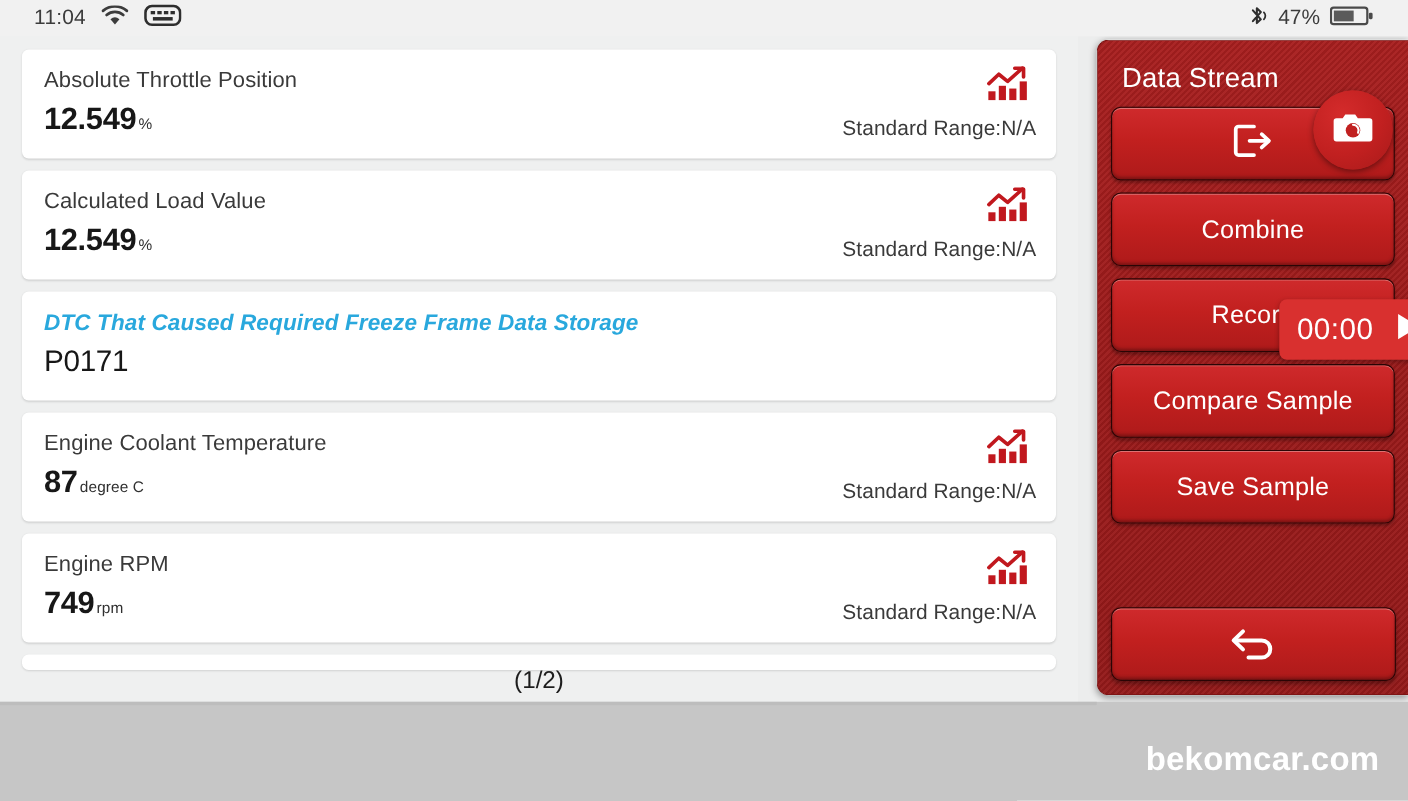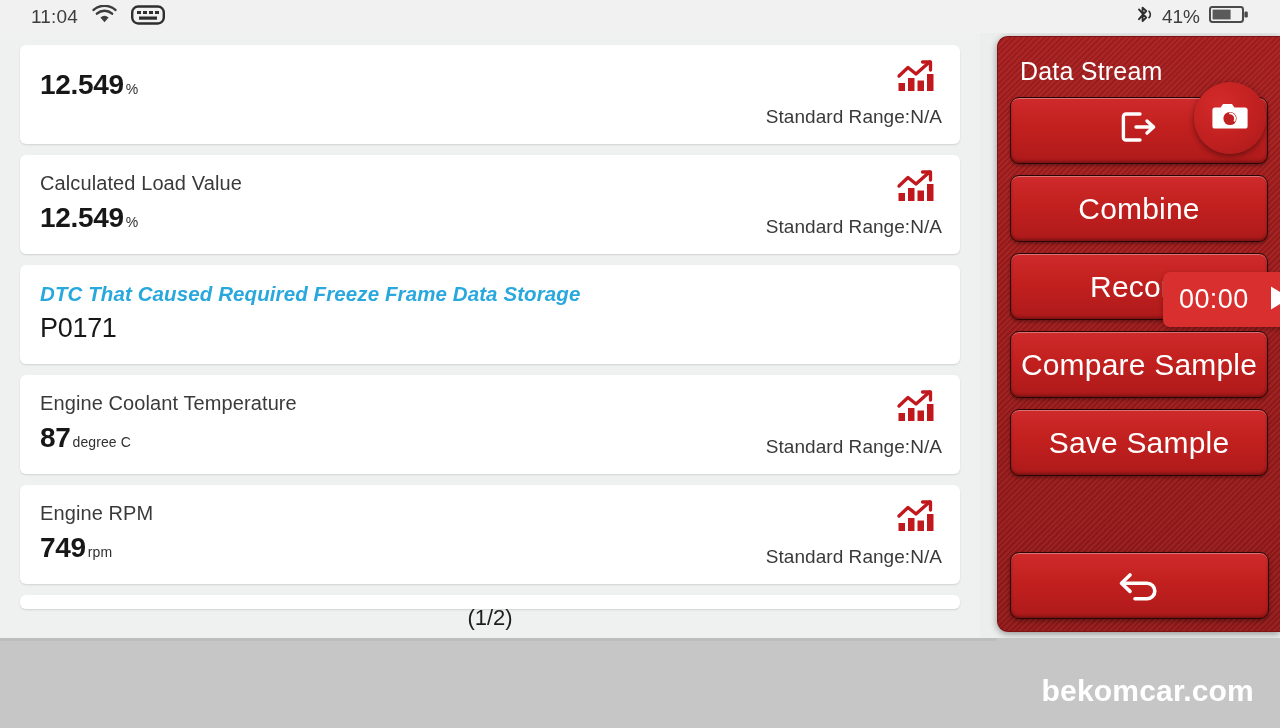--- a/index.html
+++ b/index.html
@@ -86,21 +86,21 @@
   }
   .pbtn {
     position:relative; margin:11px 12px 0 12px; height:67px;
     border-radius:9px;
     background:linear-gradient(180deg,#cf2a2c 0%,#c2201f 45%,#ae1a1a 100%);
     border:1.5px solid #2a0505;
     box-shadow:inset 0 1px 0 rgba(255,255,255,.34),
                inset 0 -2px 3px rgba(0,0,0,.3),
                0 2px 3px rgba(0,0,0,.3);
     display:flex; align-items:center; justify-content:center;
-    color:#ffffff; font-size:30px; letter-spacing:.2px;
+    color:#ffffff; font-size:23px; letter-spacing:.2px;
   }
   #back-btn {
     position:absolute; left:12px; bottom:12px; width:259px; height:67px;
     border-radius:9px;
     background:linear-gradient(180deg,#cf2a2c 0%,#c2201f 45%,#ae1a1a 100%);
     border:1.5px solid #2a0505;
     box-shadow:inset 0 1px 0 rgba(255,255,255,.34),
                inset 0 -2px 3px rgba(0,0,0,.3),
                0 2px 4px rgba(0,0,0,.35);
     display:flex; align-items:center; justify-content:center;
@@ -155,34 +155,35 @@
         </svg>
       </span>
     </div>
     <div id="sb-right">
       <span>
         <svg width="20" height="21" viewBox="0 0 20 21">
           <path d="M6 5.4 L13.2 13.6 L9.6 17 V3.6 L13.2 7 L6 15.2" stroke="#2e2e2e" stroke-width="1.9" fill="none" stroke-linejoin="round" stroke-linecap="round"></path>
           <path d="M16 7.2 a4.5 4.5 0 0 1 0 6.4" stroke="#2e2e2e" stroke-width="1.6" fill="none" stroke-linecap="round"></path>
         </svg>
       </span>
-      <span class="sb-pct">41%</span>
+      <span class="sb-pct">47%</span>
       <span>
         <svg width="40" height="21" viewBox="0 0 40 21">
           <rect x="1" y="3" width="33" height="15" rx="2.4" fill="none" stroke="#4a4a4a" stroke-width="2"></rect>
           <rect x="3.6" y="5.6" width="18" height="9.8" fill="#5a5a5a"></rect>
           <rect x="35.4" y="7.6" width="3.4" height="5.8" rx="1.2" fill="#4a4a4a"></rect>
         </svg>
       </span>
     </div>
   </div>
 
   <div id="cards">
 
     <div class="card">
+      <div class="card-label">Absolute Throttle Position</div>
       <div class="card-valrow">
         <span class="card-value">12.549</span>
         <span class="card-unit">%</span>
       </div>
       <div class="card-right">
         <span class="chart-icon">
           <svg width="40" height="34" viewBox="0 0 40 34">
             <path d="M3 17 L12 8.5 L20 15 L33.5 3" stroke="#c1181e" stroke-width="3.3" fill="none" stroke-linejoin="round" stroke-linecap="round"></path>
             <path d="M26.5 3 H34.5 V11" stroke="#c1181e" stroke-width="3.3" fill="none" stroke-linejoin="round" stroke-linecap="round"></path>
             <rect x="2.5" y="24" width="6.5" height="8" fill="#c1181e"></rect>

